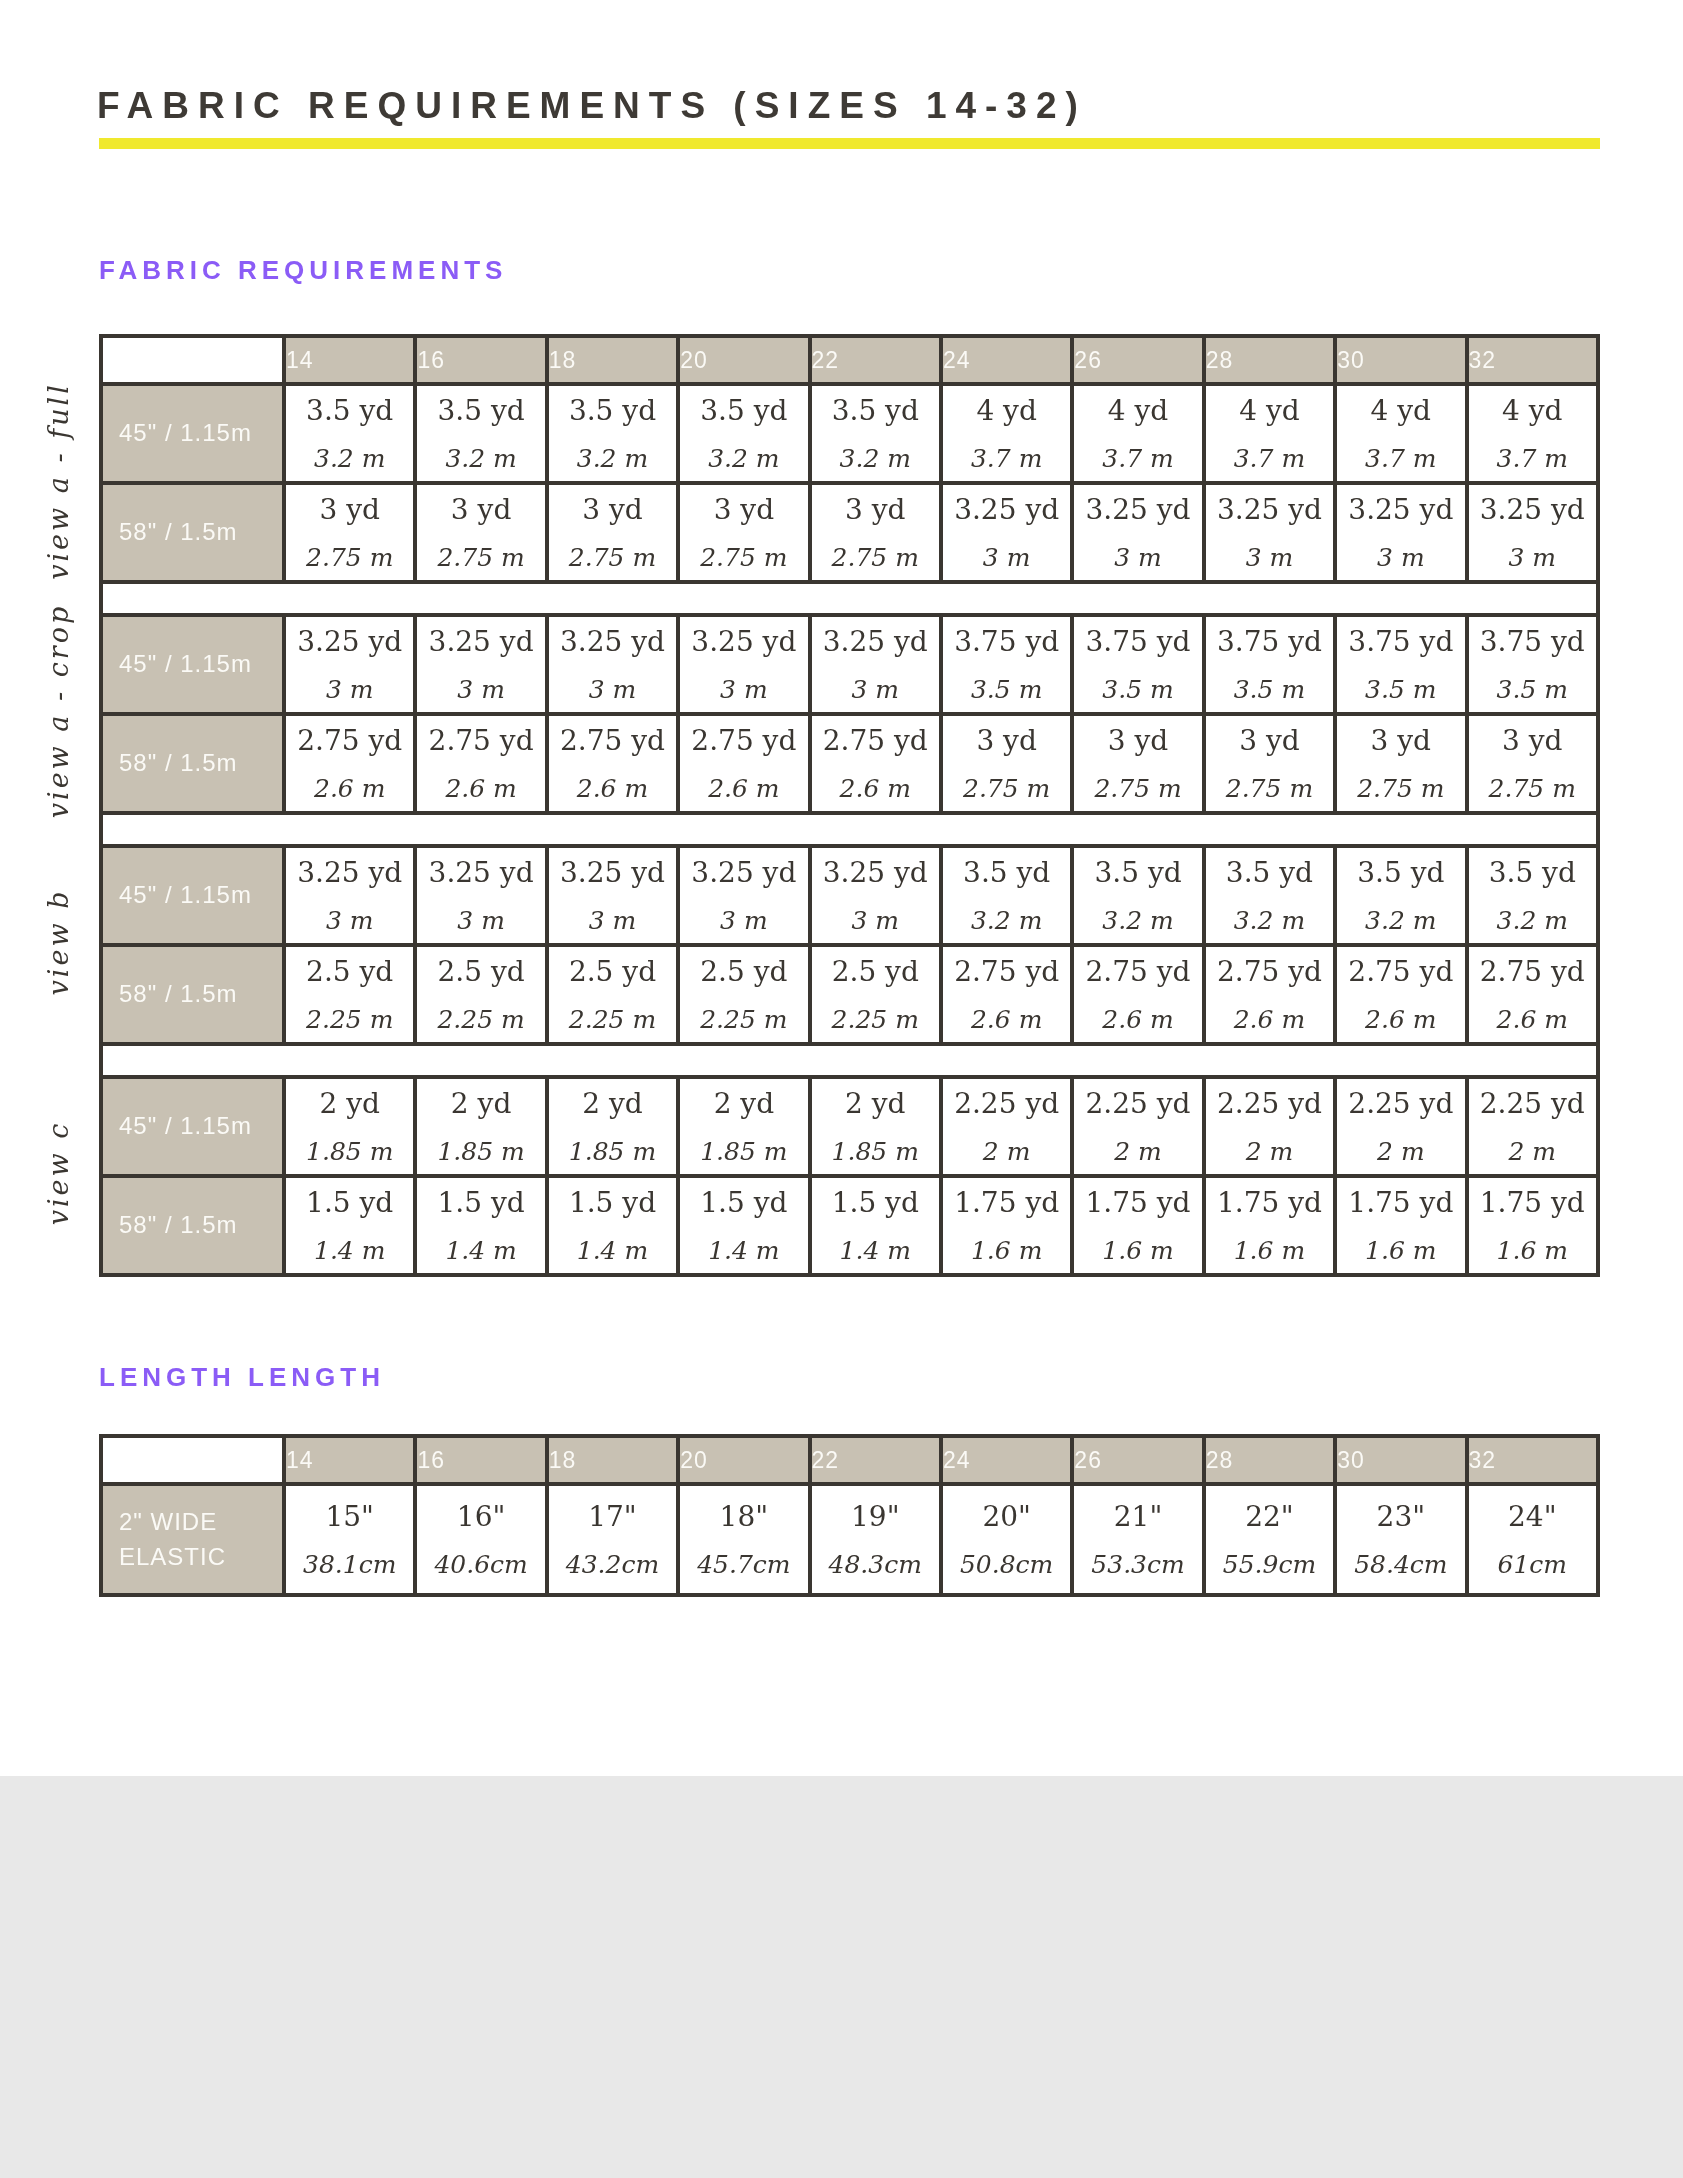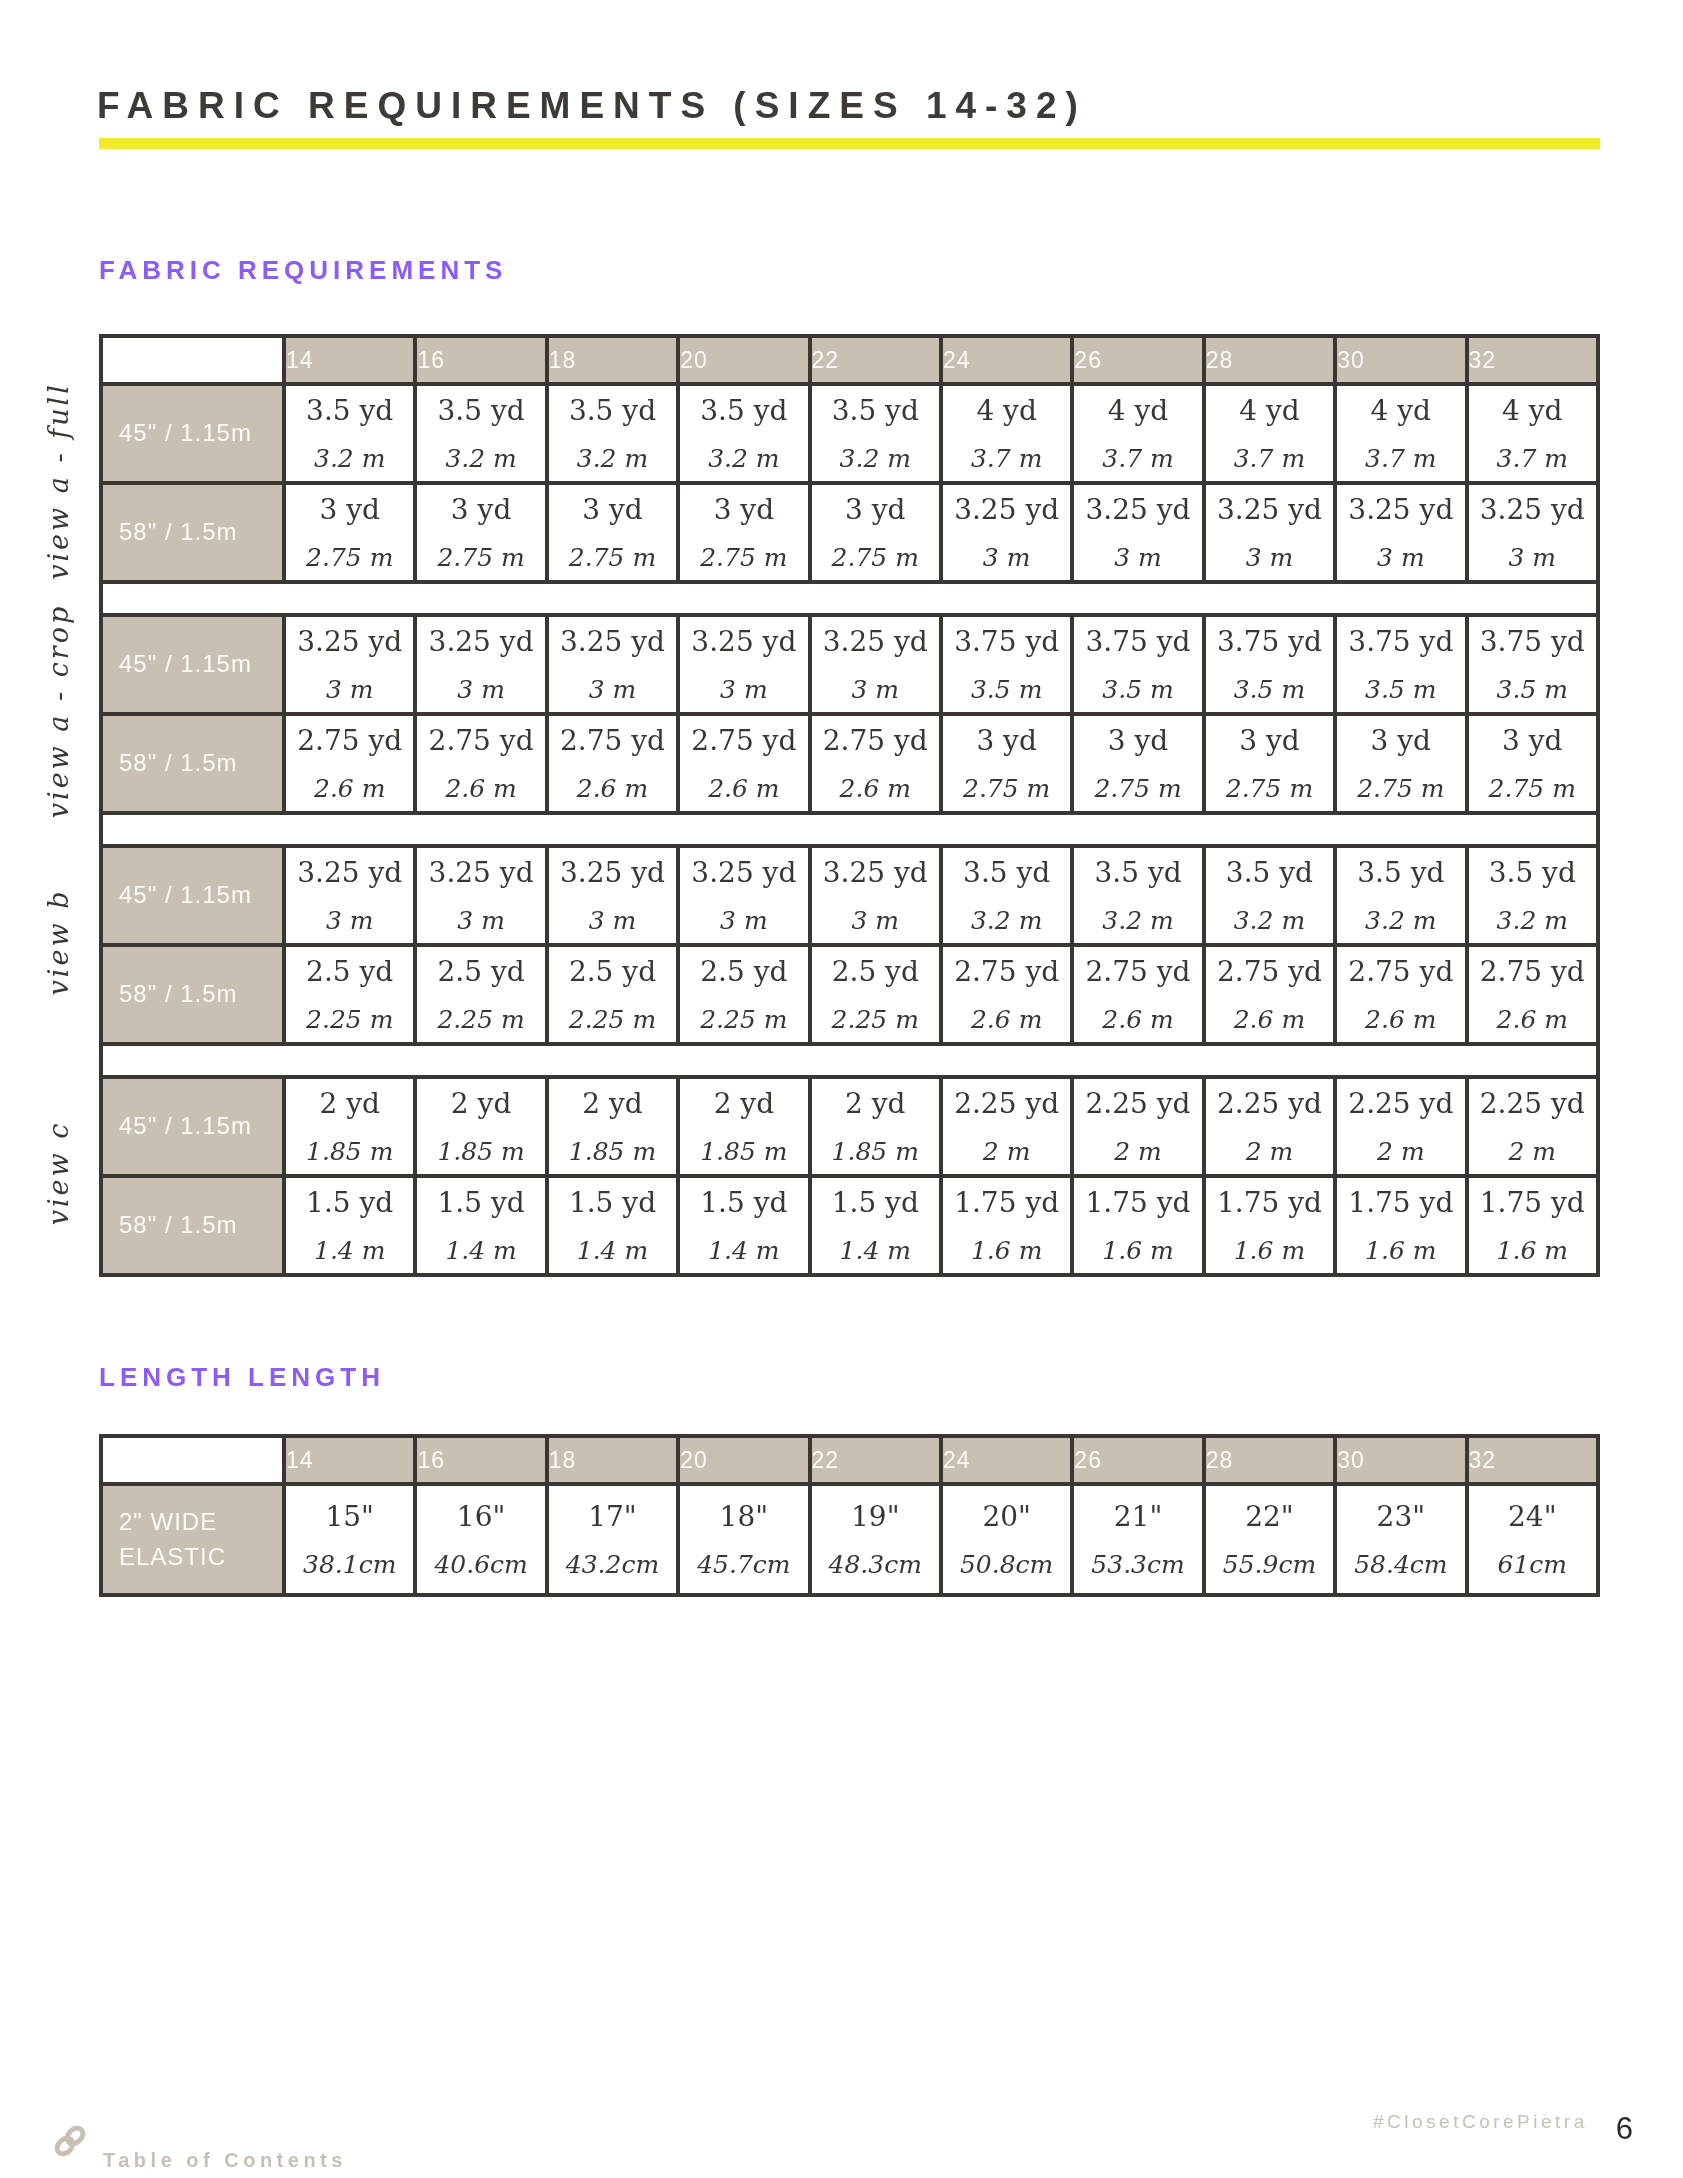--- a/index.html
+++ b/index.html
@@ -5,21 +5,21 @@
   :root{
     --ink:#3a3631;
     --beige:#c8c1b3;
     --yellow:#f0e92e;
     --white-text:#fbfaf6;
   }
   *{margin:0;padding:0;box-sizing:border-box;}
   html,body{background:#e8e8e8;}
   .page{
     position:relative;
-    width:1683px;height:2178px;
+    width:1683px;height:1776px;
     background:#ffffff;
     overflow:hidden;
     font-family:"Liberation Sans", sans-serif;
     color:var(--ink);
   }
   
   .page-title{
     position:absolute;left:97px;top:85px;
     font-size:37px;font-weight:600;letter-spacing:9px;
     color:#3e3a35;white-space:nowrap;

